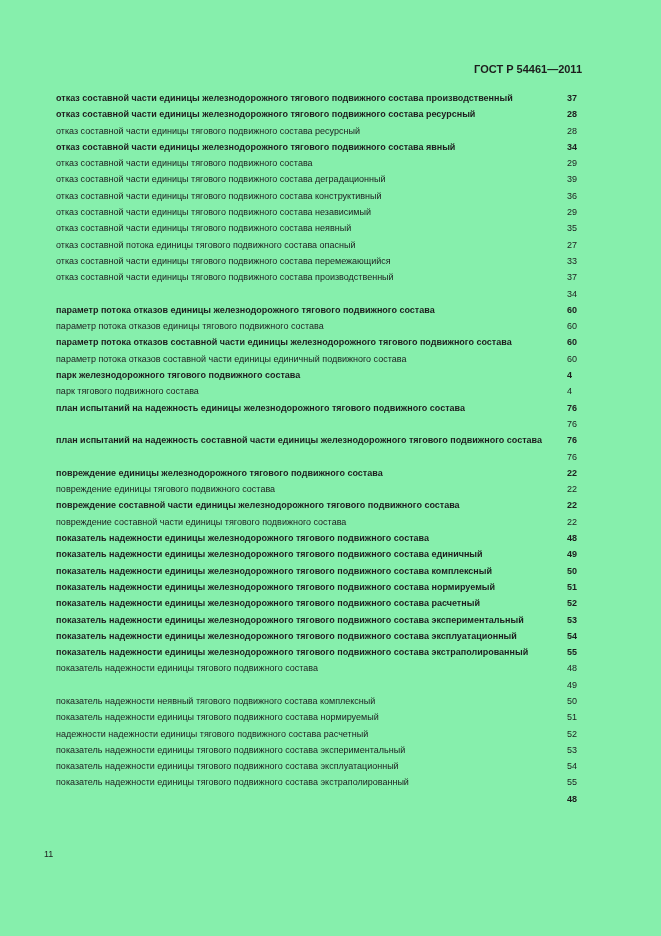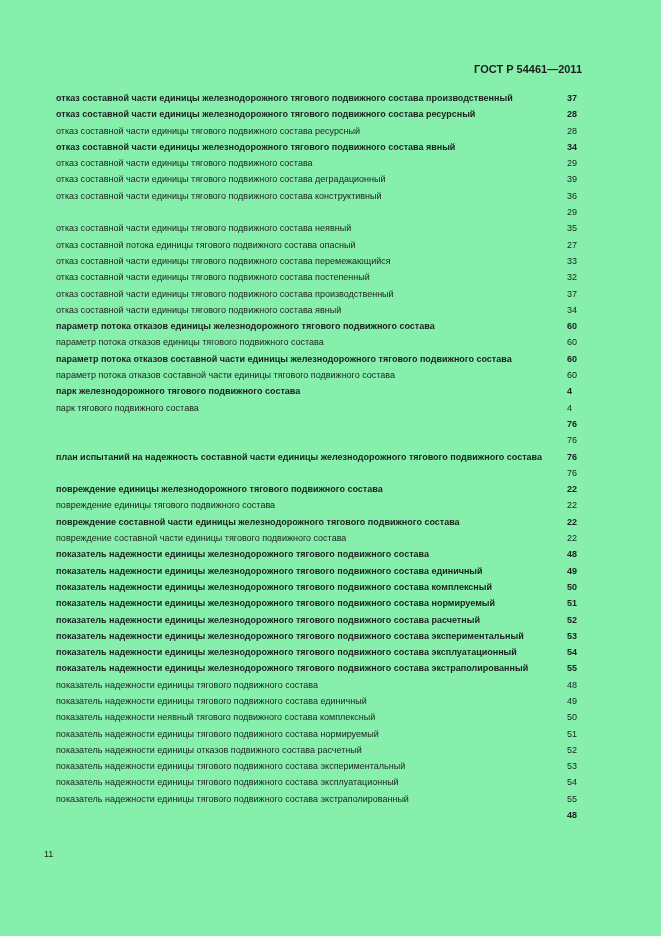--- a/index.html
+++ b/index.html
@@ -108,84 +108,81 @@
     <span class="term">отказ составной части единицы тягового подвижного состава деградационный</span>
     <span class="num">39</span>
   </div>
 
   <div class="index-entry">
     <span class="term">отказ составной части единицы тягового подвижного состава конструктивный</span>
     <span class="num">36</span>
   </div>
 
   <div class="index-entry">
+    <span class="term">отказ составной части единицы тягового подвижного состава независимый</span>
     <span class="num">29</span>
   </div>
 
   <div class="index-entry">
     <span class="term">отказ составной части единицы тягового подвижного состава неявный</span>
     <span class="num">35</span>
   </div>
 
   <div class="index-entry">
     <span class="term">отказ составной потока единицы тягового подвижного состава опасный</span>
     <span class="num">27</span>
   </div>
 
   <div class="index-entry">
     <span class="term">отказ составной части единицы тягового подвижного состава перемежающийся</span>
     <span class="num">33</span>
   </div>
 
-  <div class="index-entry">
-    <span class="term">отказ составной части единицы тягового подвижного состава постепенный</span>
-    <span class="num">32</span>
-  </div>
 
   <div class="index-entry">
     <span class="term">отказ составной части единицы тягового подвижного состава производственный</span>
     <span class="num">37</span>
   </div>
 
   <div class="index-entry">
-    <span class="term">отказ составной части единицы тягового подвижного состава явный</span>
     <span class="num">34</span>
   </div>
 
   <div class="index-entry bold">
     <span class="term">параметр потока отказов единицы железнодорожного тягового подвижного состава</span>
     <span class="num">60</span>
   </div>
 
   <div class="index-entry">
     <span class="term">параметр потока отказов единицы тягового подвижного состава</span>
     <span class="num">60</span>
   </div>
 
   <div class="index-entry bold">
     <span class="term">параметр потока отказов составной части единицы железнодорожного тягового подвижного состава</span>
     <span class="num">60</span>
   </div>
 
   <div class="index-entry">
-    <span class="term">параметр потока отказов составной части единицы тягового подвижного состава</span>
+    <span class="term">параметр потока отказов составной части единицы единичный подвижного состава</span>
     <span class="num">60</span>
   </div>
 
   <div class="index-entry bold">
     <span class="term">парк железнодорожного тягового подвижного состава</span>
     <span class="num">4</span>
   </div>
 
   <div class="index-entry">
     <span class="term">парк тягового подвижного состава</span>
     <span class="num">4</span>
   </div>
 
   <div class="index-entry bold">
+    <span class="term">план испытаний на надежность единицы железнодорожного тягового подвижного состава</span>
     <span class="num">76</span>
   </div>
 
   <div class="index-entry">
     <span class="num">76</span>
   </div>
 
   <div class="index-entry bold">
     <span class="term">план испытаний на надежность составной части единицы железнодорожного тягового подвижного состава</span>
     <span class="num">76</span>
@@ -254,36 +251,35 @@
     <span class="term">показатель надежности единицы железнодорожного тягового подвижного состава экстраполированный</span>
     <span class="num">55</span>
   </div>
 
   <div class="index-entry">
     <span class="term">показатель надежности единицы тягового подвижного состава</span>
     <span class="num">48</span>
   </div>
 
   <div class="index-entry">
-    <span class="term">показатель надежности единицы тягового подвижного состава единичный</span>
     <span class="num">49</span>
   </div>
 
   <div class="index-entry">
     <span class="term">показатель надежности неявный тягового подвижного состава комплексный</span>
     <span class="num">50</span>
   </div>
 
   <div class="index-entry">
     <span class="term">показатель надежности единицы тягового подвижного состава нормируемый</span>
     <span class="num">51</span>
   </div>
 
   <div class="index-entry">
-    <span class="term">показатель надежности единицы отказов подвижного состава расчетный</span>
+    <span class="term">надежности надежности единицы тягового подвижного состава расчетный</span>
     <span class="num">52</span>
   </div>
 
   <div class="index-entry">
     <span class="term">показатель надежности единицы тягового подвижного состава экспериментальный</span>
     <span class="num">53</span>
   </div>
 
   <div class="index-entry">
     <span class="term">показатель надежности единицы тягового подвижного состава эксплуатационный</span>

